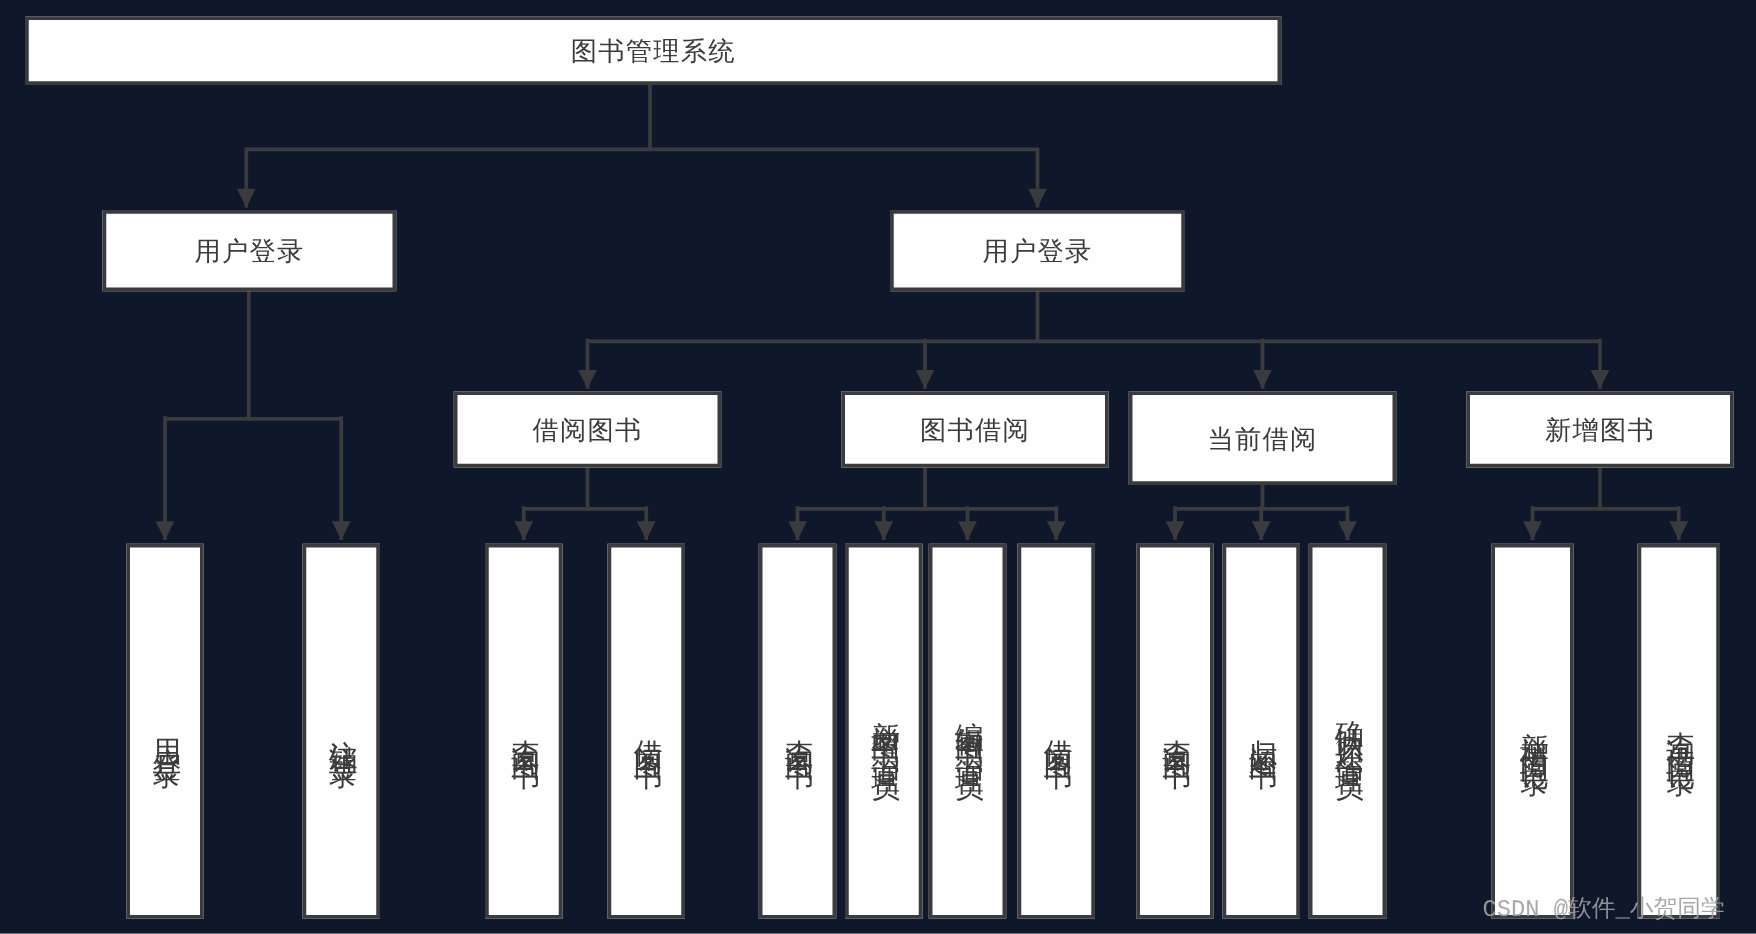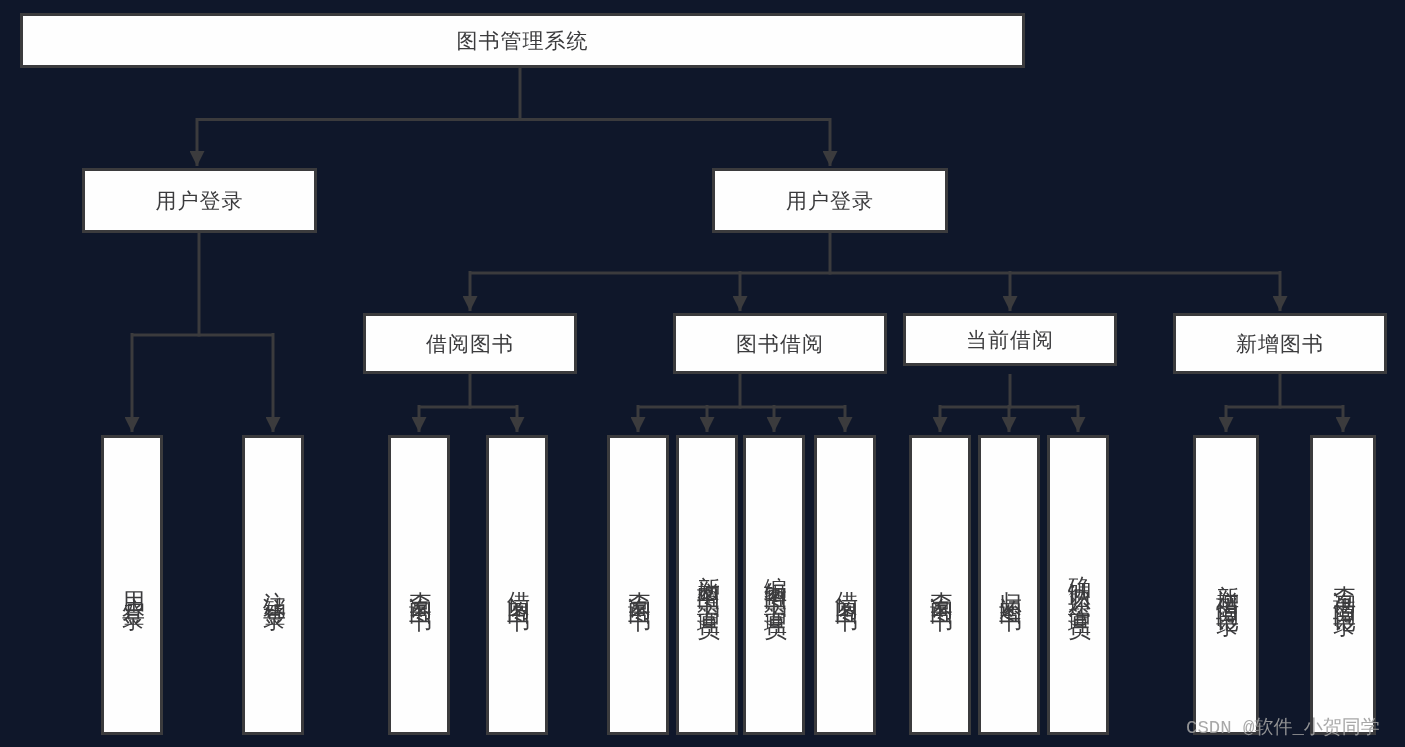--- a/index.html
+++ b/index.html
@@ -44,21 +44,21 @@
     white-space: nowrap;
   }
   
   .n-root   { left: 20px;  top: 13px;  width: 1005px; height: 55px; }
   
   .n-login  { left: 82px;  top: 168px; width: 235px; height: 65px; }
   .n-mgmt   { left: 712px; top: 168px; width: 236px; height: 65px; }
   
   .n-rec    { left: 363px;  top: 313px; width: 214px; height: 61px; }
   .n-borrow { left: 653px;  top: 313px; width: 214px; height: 61px; margin-left: 20px; }
-  .n-cur    { left: 903px;  top: 313px; width: 214px; height: 53px; }
+  .n-cur    { left: 903px;  top: 313px; width: 214px; height: 75px; }
   .n-rcd    { left: 1173px; top: 313px; width: 214px; height: 61px; }
   
   .lf { top: 435px; height: 300px; width: 62px; }
   .lf-1a { left: 101px; }
   .lf-1b { left: 242px; }
   .lf-2a { left: 388px; }
   .lf-2b { left: 486px; }
   .lf-3a { left: 607px; }
   .lf-3b { left: 676px; }
   .lf-3c { left: 743px; }

